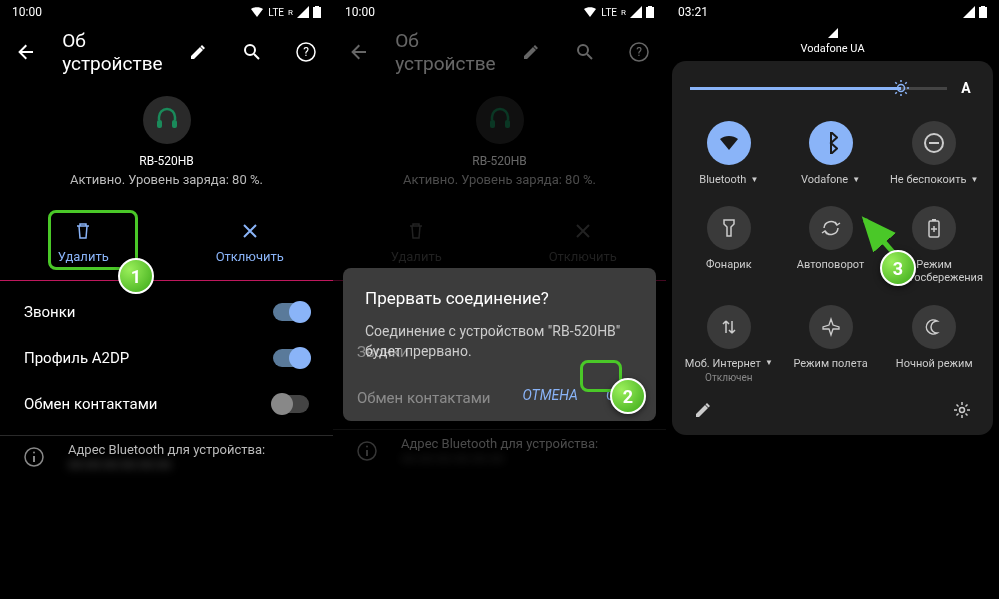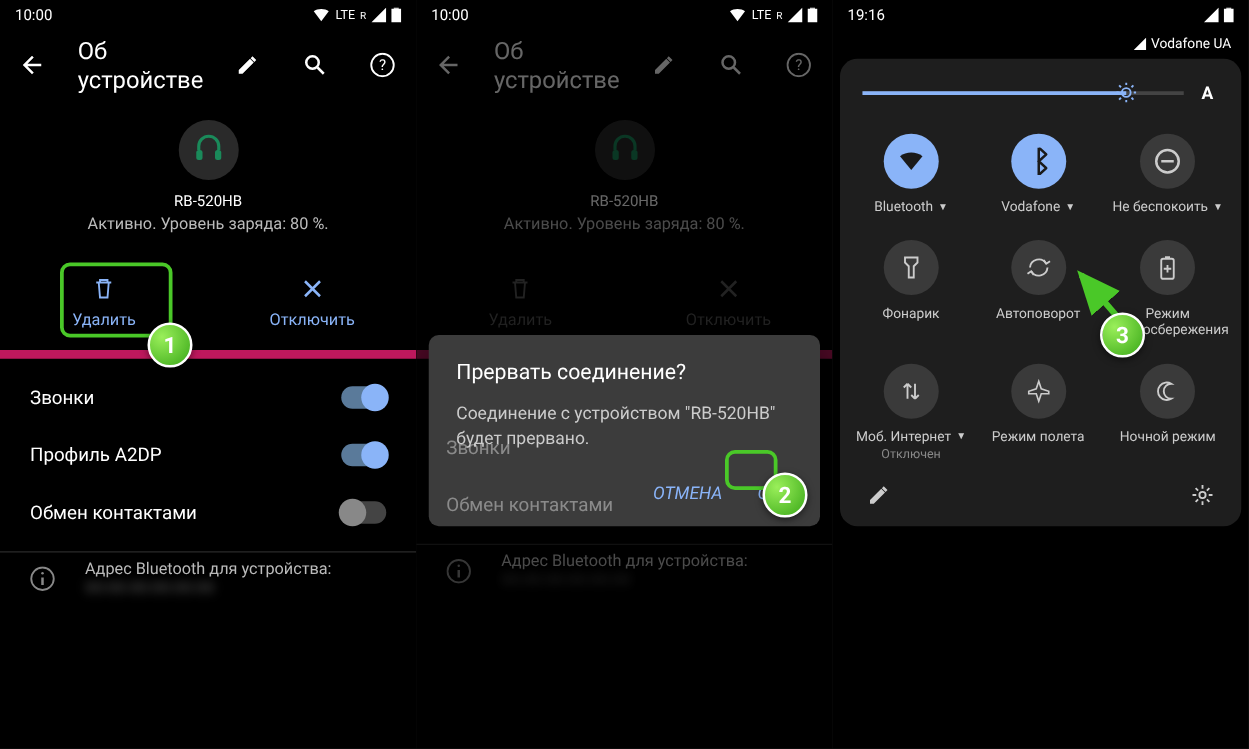--- a/index.html
+++ b/index.html
@@ -8,21 +8,21 @@
 .status-bar { height: 24px; display: flex; justify-content: space-between; align-items: center; padding: 0 12px; color: #fff; font-size: 12px; }
 .status-right { display: flex; align-items: center; gap: 4px; }
 .status-right span { font-size: 10px; }
 .toolbar { height: 56px; display: flex; align-items: center; padding: 0 8px; gap: 16px; color: #fff; }
 .toolbar .title { flex: 1; font-size: 19px; font-weight: 400; }
 .icon-btn { width: 40px; height: 40px; display: flex; align-items: center; justify-content: center; cursor: pointer; color: #fff; }
 .device-header { text-align: center; padding: 16px 0 20px; color: #fff; }
 .device-icon-wrap { width: 48px; height: 48px; border-radius: 50%; background: #2a2a2a; margin: 0 auto 10px; display: flex; align-items: center; justify-content: center; }
 .device-name { font-size: 12px; margin-bottom: 4px; }
 .device-status { font-size: 13px; color: #bbb; }
-.actions { display: flex; border-bottom: 7px solid #be185d; }
+.actions { display: flex; border-bottom: 1px solid #be185d; }
 .action { flex: 1; text-align: center; padding: 12px 0 16px; color: #8ab4f8; cursor: pointer; }
 .action.dim { color: #555; }
 .action-icon { width: 24px; height: 24px; margin: 0 auto 6px; display: flex; align-items: center; justify-content: center; }
 .action-label { font-size: 13px; }
 .settings { padding: 8px 0; }
 .setting-row { display: flex; align-items: center; padding: 14px 24px; color: #fff; }
 .setting-label { flex: 1; font-size: 15px; }
 .switch { width: 36px; height: 18px; background: #5a7a9a; border-radius: 10px; position: relative; }
 .switch.on::after { content: ''; position: absolute; right: -2px; top: -2px; width: 22px; height: 22px; background: #8ab4f8; border-radius: 50%; }
 .switch.off { background: #444; }
@@ -41,21 +41,21 @@
 .slider { flex: 1; height: 3px; background: #444; position: relative; }
 .slider-fill { position: absolute; left: 0; top: 0; height: 3px; background: #8ab4f8; width: 82%; }
 .slider-thumb { position: absolute; left: 82%; top: -7px; width: 16px; height: 16px; transform: translateX(-50%); }
 .qs-grid { display: grid; grid-template-columns: repeat(3, 1fr); gap: 8px 4px; }
 .qs-tile { text-align: center; padding: 6px 2px; cursor: pointer; }
 .qs-circle { width: 44px; height: 44px; border-radius: 50%; background: #3a3a3a; margin: 0 auto 8px; display: flex; align-items: center; justify-content: center; color: #ccc; }
 .qs-circle.active { background: #8ab4f8; color: #1a1a1a; }
 .qs-label { font-size: 11px; color: #ccc; line-height: 1.2; display: flex; align-items: center; justify-content: center; gap: 2px; }
 .qs-sublabel { font-size: 10px; color: #888; margin-top: 2px; }
 .qs-footer { display: flex; justify-content: space-between; padding: 12px 14px 2px; }
-.carrier { text-align: right; padding: 4px 14px 2px; color: #fff; font-size: 11px; display: flex; justify-content: flex-end; align-items: center; gap: 4px; }
+.carrier { text-align: right; padding: 4px 14px 2px; color: #fff; font-size: 11px; display: flex; justify-content: flex-end; align-items: center; gap: 4px; flex-direction: column; }
 .marker { position: absolute; width: 36px; height: 36px; border-radius: 50%; background: radial-gradient(circle at 30% 30%, #9aef5a, #3aa818); border: 2px solid #fff; display: flex; align-items: center; justify-content: center; color: #fff; font-weight: bold; font-size: 18px; z-index: 100; box-shadow: 0 2px 6px rgba(0,0,0,0.5); }
 .highlight { position: absolute; border: 3px solid #4ac828; border-radius: 8px; z-index: 50; pointer-events: none; }
 .arrow { position: absolute; z-index: 90; }
 svg { display: block; }
 .caret { font-size: 8px; margin-left: 2px; }
 </style>
 </head>
 <body>
 
 <div class="phone">
@@ -257,21 +257,21 @@
       <div>
         <div class="info-text">Адрес Bluetooth для устройства:</div>
         <div class="info-text blur">00:00:00:00:00:00</div>
       </div>
     </div>
   </div>
 </div>
 
 <div class="phone">
   <div class="status-bar">
-    <span>19:16</span>
+    <span>03:21</span>
     <div class="status-right">
       <svg width="12" height="12">
           <path d="M0 12L12 0v12z" fill="#fff"></path>
         </svg>
       <svg width="8" height="12">
           <rect x="0" y="1" width="8" height="11" fill="#fff"></rect>
           <rect x="2" y="0" width="4" height="1" fill="#fff"></rect>
         </svg>
     </div>
   </div>

